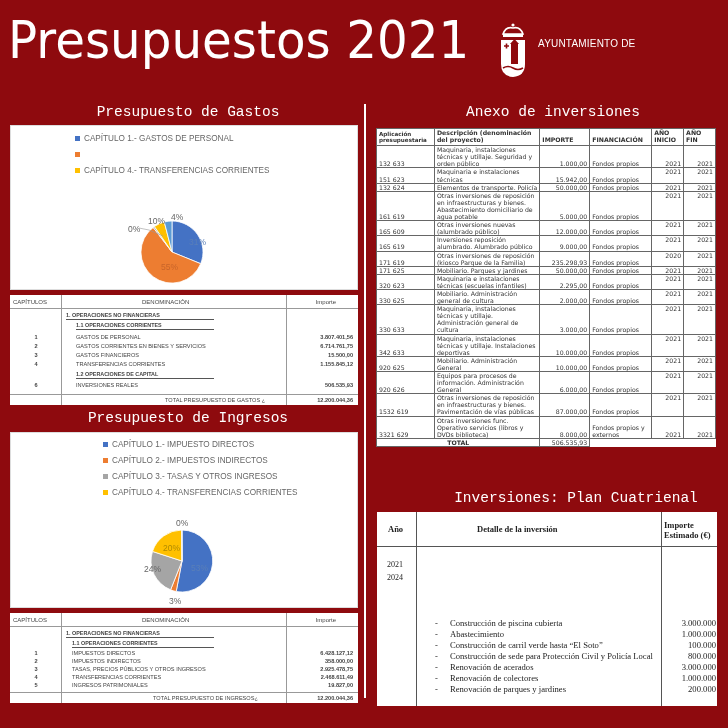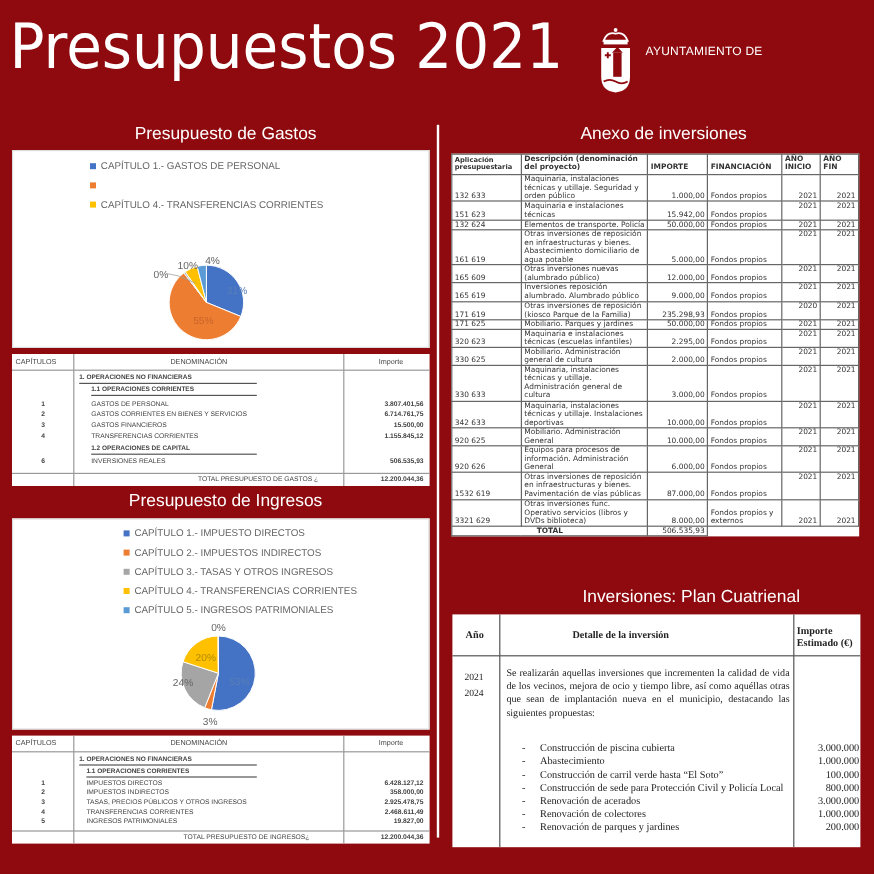--- a/index.html
+++ b/index.html
@@ -9,21 +9,21 @@
 
   
   .main-title { left: 8px; top: 14px; font-family: "DejaVu Sans", sans-serif; font-size: 52px; color: #fff; letter-spacing: 0px; line-height: 1; font-weight: normal; transform: scaleX(0.93); transform-origin: left; }
   .logo { left: 498px; top: 22px; width: 230px; height: 56px; }
   .logo-shield { position: absolute; left: 0; top: 0; width: 30px; height: 56px; }
   .logo-line1 { position: absolute; left: 40px; top: 16px; color: #fff; font-size: 10px; letter-spacing: 0.2px; }
   .logo-line2 { position: absolute; left: 40px; top: 31px; color: #fff; font-size: 15px; letter-spacing: 0.2px; }
 
   .divider-v { left: 364px; top: 104px; width: 2px; height: 594px; background: #fff; }
 
-  .section-title { color: #fff; font-family: Liberation Sans, sans-serif; font-size: 14.5px; text-align: center; padding-left: 12px; }
+  .section-title { color: #fff; font-family: Liberation Mono, monospace; font-size: 14.5px; text-align: center; padding-left: 12px; }
 
   
   .panel { background: #fff; border: 1px solid #ddd; }
   .legend { position: absolute; font-size: 8.2px; color: #666; }
   .legend-item { display: flex; align-items: center; height: 16px; white-space: nowrap; }
   .legend-swatch { width: 5px; height: 5px; margin-right: 4px; flex: none; }
   .pie-label { position: absolute; font-size: 8.5px; color: #666; }
   .pie-label-in { position: absolute; font-size: 8.5px; color: #5a7fb8; }
 
   
@@ -166,24 +166,20 @@
         <span>CAPÍTULO 2.- IMPUESTOS INDIRECTOS</span>
       </div>
     <div class="legend-item">
         <span class="legend-swatch" style="background:#a5a5a5"></span>
         <span>CAPÍTULO 3.- TASAS Y OTROS INGRESOS</span>
       </div>
     <div class="legend-item">
         <span class="legend-swatch" style="background:#ffc000"></span>
         <span>CAPÍTULO 4.- TRANSFERENCIAS CORRIENTES</span>
       </div>
-    <div class="legend-item">
-        <span class="legend-swatch" style="background:#5b9bd5"></span>
-        <span>CAPÍTULO 5.- INGRESOS PATRIMONIALES</span>
-      </div>
   </div>
 
   <svg class="abs" style="left:138px;top:95px;" width="66" height="66" viewBox="-33 -33 66 66">
     <path d="M0 0 L0 -31 A31 31 0 1 1 -5.8 30.5 Z" fill="#4472c4" stroke="#fff" stroke-width="0.8"></path>
     <path d="M0 0 L-5.8 30.5 A31 31 0 0 1 -11.4 28.8 Z" fill="#ed7d31" stroke="#fff" stroke-width="0.8"></path>
     <path d="M0 0 L-11.4 28.8 A31 31 0 0 1 -29.5 -9.6 Z" fill="#a5a5a5" stroke="#fff" stroke-width="0.8"></path>
     <path d="M0 0 L-29.5 -9.6 A31 31 0 0 1 -0.3 -31 Z" fill="#ffc000" stroke="#fff" stroke-width="0.8"></path>
     <path d="M0 0 L-0.3 -31 A31 31 0 0 1 0 -31 Z" fill="#5b9bd5" stroke="#fff" stroke-width="0.8"></path>
   </svg>
   <span class="pie-label-in" style="left:180px;top:130px;">53%</span>
@@ -396,21 +392,20 @@
 <div class="abs section-title" style="left:366px;top:490px;width:408px;">Inversiones: Plan Cuatrienal</div>
 <div class="abs plan">
   <div class="c1"></div>
   <div class="c3"></div>
   <div class="hdr"></div>
   <div class="h" style="left:11px;top:12px;">Año</div>
   <div class="h" style="left:100px;top:12px;">Detalle de la inversión</div>
   <div class="h" style="left:287px;top:8px;width:54px;line-height:10px;">Importe Estimado (€)</div>
   <div style="position:absolute;left:10px;top:48px;font-size:8px;">2021</div>
   <div style="position:absolute;left:10px;top:61px;font-size:8px;">2024</div>
-  <div class="para">Se realizarán aquellas inversiones que incrementen la calidad de vida de los vecinos, mejora de ocio y tiempo libre, así como aquéllas otras que sean de implantación nueva en el municipio, destacando las siguientes propuestas:</div>
   <div class="item" style="top:106px;">
       <span class="dash">-</span>
       <span class="txt">Construcción de piscina cubierta</span>
       <span class="amt">3.000.000</span>
     </div>
   <div class="item" style="top:117px;">
       <span class="dash">-</span>
       <span class="txt">Abastecimiento</span>
       <span class="amt">1.000.000</span>
     </div>

